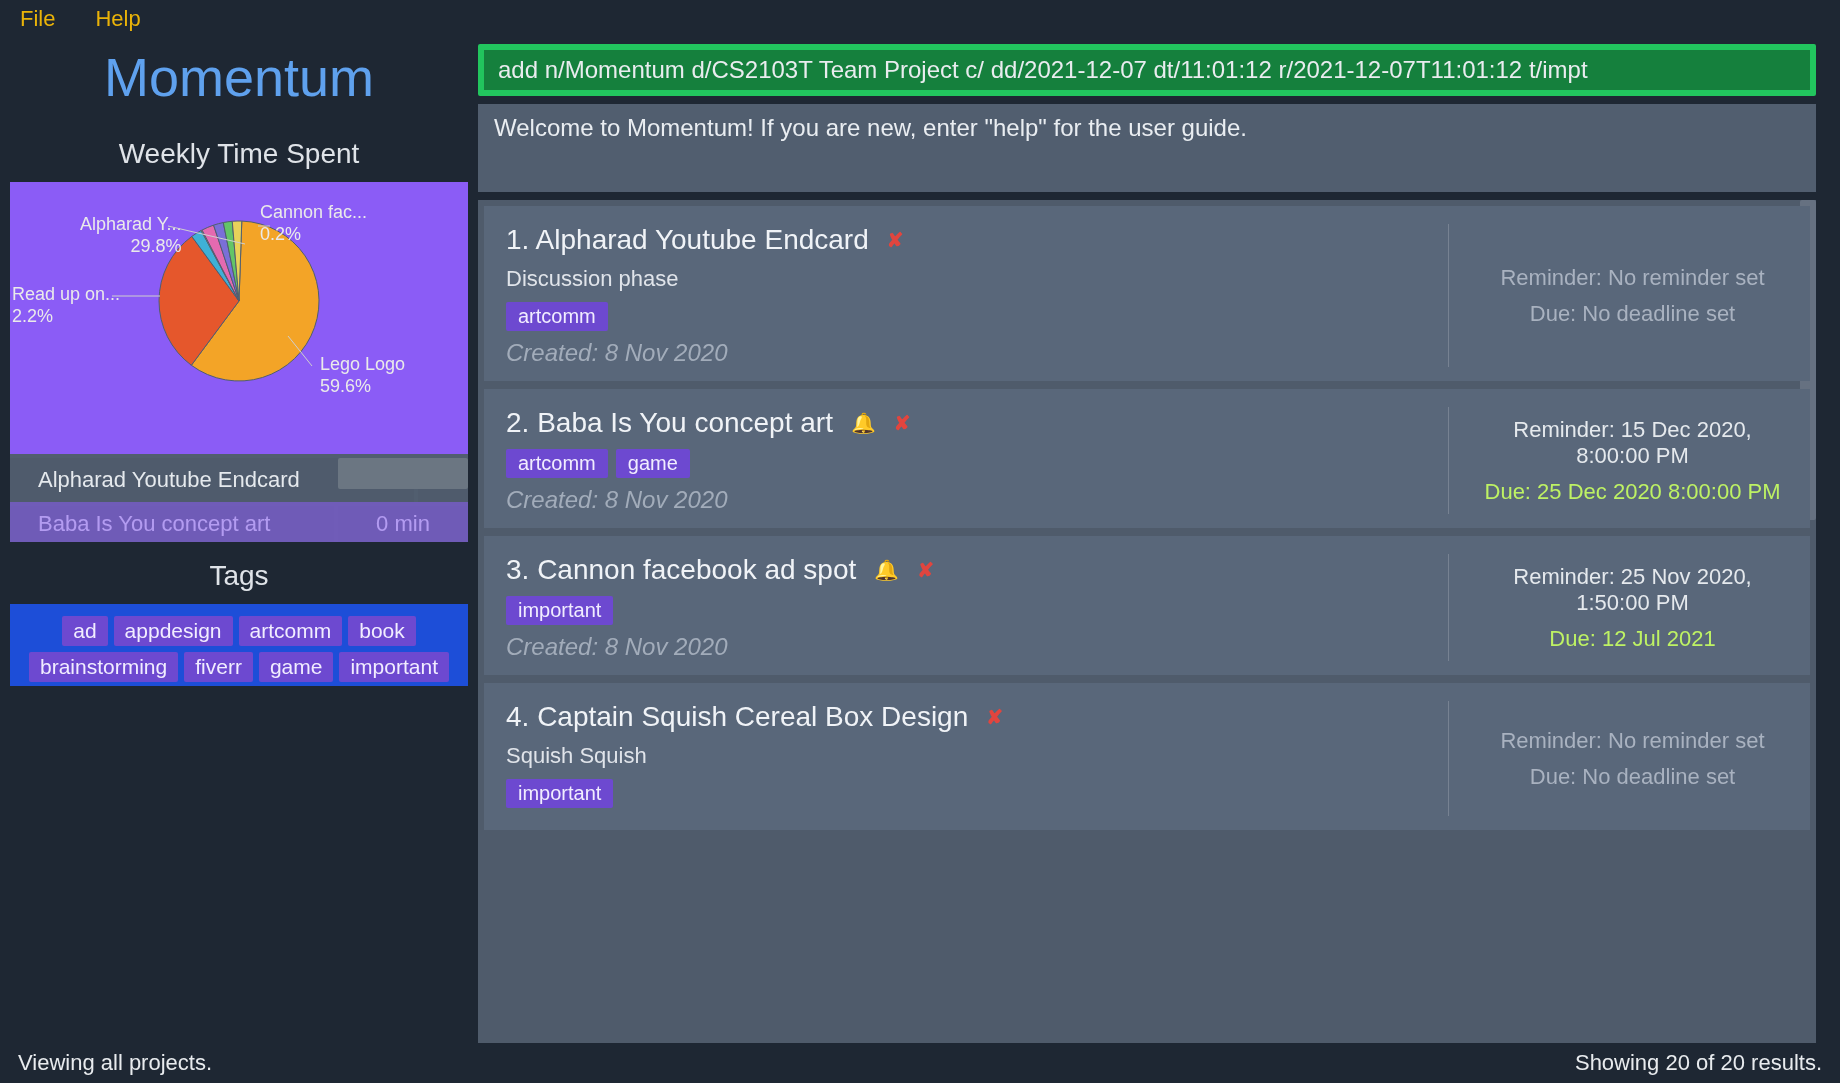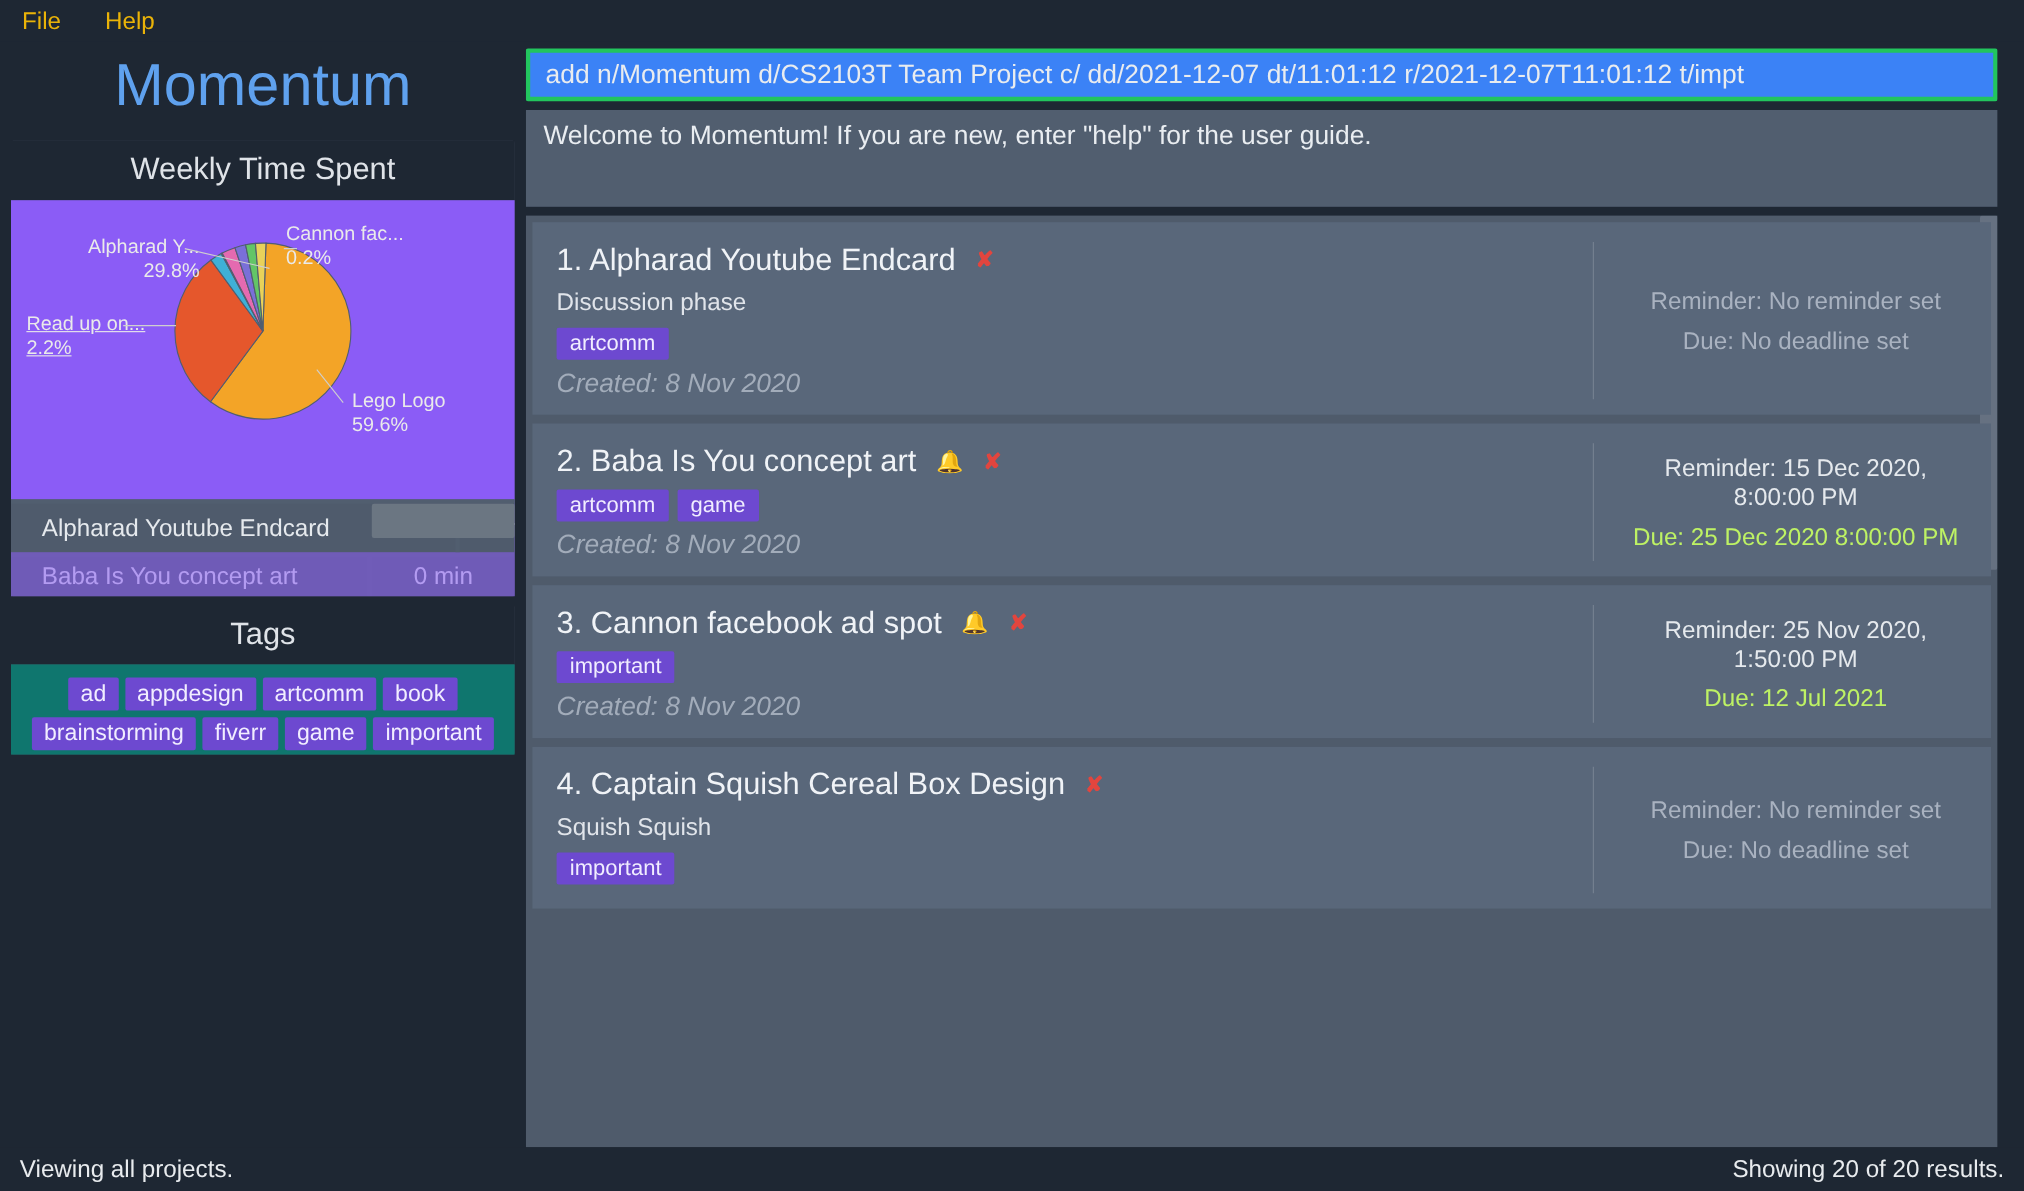--- a/index.html
+++ b/index.html
@@ -108,21 +108,21 @@
     width: 130px;
     text-align: center;
   }
   .scrollbar-stub {
     position: absolute;
     right: 0; top: 0; width: 12px; height: 70%;
     background: #6b7682;
     border-radius: 2px;
   }
   .tags-body {
-    background: #0f766e;
+    background: #1d4ed8;
     padding: 12px 10px 4px;
     display: flex;
     flex-wrap: wrap;
     justify-content: center;
     gap: 6px;
   }
   .tag {
     background: #6d49d0;
     color: #f1edff;
     font-size: 21px;
@@ -131,22 +131,22 @@
   }
   .right-col {
     flex: 1;
     display: flex;
     flex-direction: column;
     gap: 8px;
     overflow: hidden;
     padding-top: 6px;
   }
   .cmd-wrap {
-    border: 4px solid #22c55e;
-    background: #3b82f6;
+    border: 6px solid #22c55e;
+    background: #15803d;
     padding: 6px 14px;
     border-radius: 2px;
   }
   .cmd-input {
     width: 100%;
     background: transparent;
     border: none;
     outline: none;
     color: #e9ecef;
     font-size: 24px;
@@ -237,21 +237,21 @@
               <path d="M0 0 L-47.65314059083021 64.25868184012624 A80 80 0 0 1 -47.20337273307849 -64.58979487985746 Z" fill="#e5572c" stroke="#515e6f" stroke-width="1"></path>
               <path d="M0 0 L-47.20337273307849 -64.58979487985746 A80 80 0 0 1 -37.853273243138695 -70.47786677234407 Z" fill="#3fb0d6" stroke="#515e6f" stroke-width="1"></path>
               <path d="M0 0 L-37.853273243138695 -70.47786677234407 A80 80 0 0 1 -36.96465682305672 -70.94796787754845 Z" fill="#f7e08c" stroke="#515e6f" stroke-width="1"></path>
               <path d="M0 0 L-36.96465682305672 -70.94796787754845 A80 80 0 0 1 -25.41085315761785 -75.85702697708356 Z" fill="#e46ab0" stroke="#515e6f" stroke-width="1"></path>
               <path d="M0 0 L-25.41085315761785 -75.85702697708356 A80 80 0 0 1 -15.703074511003534 -78.44369605584549 Z" fill="#7a6fd8" stroke="#515e6f" stroke-width="1"></path>
               <path d="M0 0 L-15.703074511003534 -78.44369605584549 A80 80 0 0 1 -6.749880491094639 -79.71473586079264 Z" fill="#63c567" stroke="#515e6f" stroke-width="1"></path>
               <path d="M0 0 L-6.749880491094639 -79.71473586079264 A80 80 0 0 1 2.7919597362001025 -79.95126616152766 Z" fill="#e8d25a" stroke="#515e6f" stroke-width="1"></path>
             </svg>
           <div class="pie-label" style="top:6px; left:250px;">Cannon fac...<br>0.2%</div>
           <div class="pie-label" style="top:18px; left:70px; text-align:right;">Alpharad Y...<br>29.8%</div>
-          <div class="pie-label" style="top:88px; left:14px;text-decoration:underline;">Read up on...<br>2.2%</div>
+          <div class="pie-label" style="top:88px; left:2px;">Read up on...<br>2.2%</div>
           <div class="pie-label" style="top:158px; left:310px;">Lego Logo<br>59.6%</div>
           <svg width="458" height="210" style="position:absolute;left:0;top:0;pointer-events:none;">
             <line x1="158" y1="30" x2="235" y2="48" stroke="#cfcfcf" stroke-width="1"></line>
             <line x1="248" y1="30" x2="260" y2="30" stroke="#cfcfcf" stroke-width="1"></line>
             <line x1="102" y1="100" x2="150" y2="100" stroke="#cfcfcf" stroke-width="1"></line>
             <line x1="302" y1="170" x2="278" y2="140" stroke="#cfcfcf" stroke-width="1"></line>
           </svg>
         </div>
         <div class="time-table">
           <div class="time-row">

